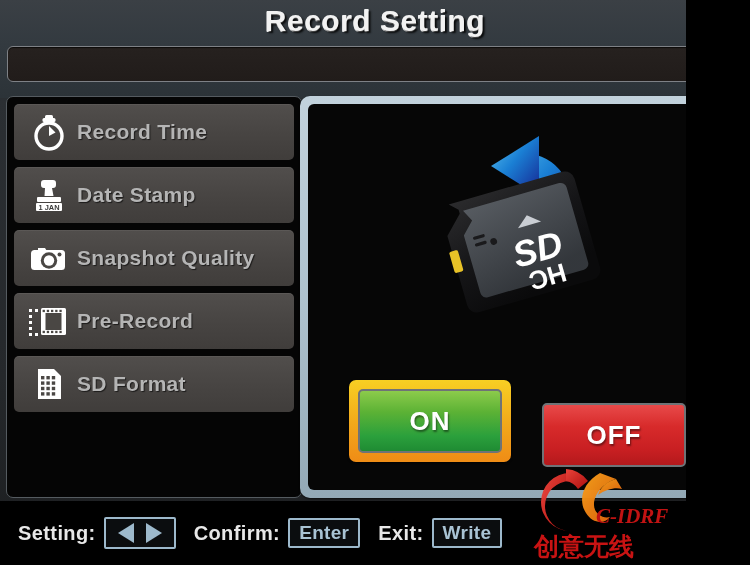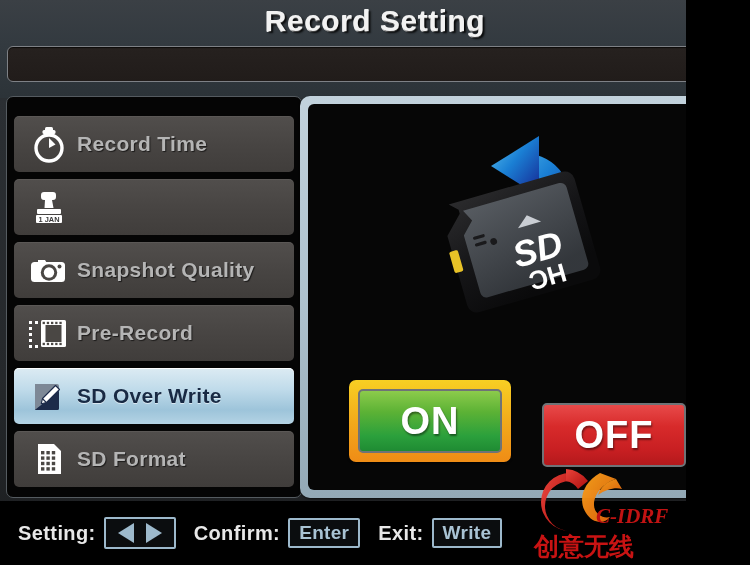--- a/index.html
+++ b/index.html
@@ -60,21 +60,21 @@
 
   
   .menu-wrap {
     position: absolute;
     left: 6px; top: 96px;
     width: 296px; height: 402px;
     box-sizing: border-box;
     background: #050505;
     border: 1px solid #555b60;
     border-radius: 7px;
-    padding: 19px 7px 0 7px;
+    padding: 7px 7px 0 7px;
   }
   .menu-item {
     position: relative;
     height: 56px;
     margin-bottom: 7px;
     border-radius: 5px;
     display: flex;
     align-items: center;
     background: linear-gradient(180deg, #514e4c 0%, #474442 55%, #403d3b 100%);
     box-shadow: inset 0 1px 0 rgba(255,255,255,0.06);
@@ -156,21 +156,21 @@
     background: linear-gradient(180deg, #f7cf23 0%, #f3a91b 52%, #ef8c16 100%);
     box-shadow: 0 1px 2px rgba(0,0,0,0.7);
   }
   .choice-btn {
     width: 144px;
     height: 64px;
     border-radius: 5px;
     display: flex;
     align-items: center;
     justify-content: center;
-    font-size: 38px;
+    font-size: 26px;
     font-weight: bold;
     color: #ffffff;
     letter-spacing: 1px;
     text-shadow: 1px 2px 2px rgba(0,0,0,0.45);
     border: 2px solid #6f7377;
     box-sizing: border-box;
   }
   .choice-btn.on {
     background: linear-gradient(180deg, #8ccb4b 0%, #5cb235 35%, #2ba03c 75%, #1f8b33 100%);
   }
@@ -282,20 +282,21 @@
 
     <div class="menu-item">
       <span class="menu-icon">
         <svg width="40" height="40" viewBox="0 0 40 40">
           <path d="M16 5 h8 a3 3 0 0 1 3 3 v2 a3 3 0 0 1 -3 3 h-1 l1.5 8 h-9 L16 13 h-1 a3 3 0 0 1 -3 -3 v-2 a3 3 0 0 1 3 -3 z" fill="#fff"></path>
           <rect x="8" y="22" width="24" height="5" rx="1" fill="#fff"></rect>
           <rect x="7" y="28" width="26" height="8" rx="1" fill="#fff"></rect>
           <text x="20" y="34.6" font-family="'Liberation Sans',sans-serif" font-size="7.4" font-weight="bold" fill="#3a3a3a" text-anchor="middle">1 JAN</text>
         </svg>
       </span>
+      <span class="menu-label">Date Stamp</span>
     </div>
 
     <div class="menu-item">
       <span class="menu-icon">
         <svg width="42" height="40" viewBox="0 0 42 40">
           <path d="M11 10 h7 l2.2 3.4 H11 z" fill="#fff"></path>
           <rect x="4" y="12" width="34" height="20" rx="3.5" fill="#fff"></rect>
           <circle cx="22" cy="22.5" r="8.2" fill="#4a4744"></circle>
           <circle cx="22" cy="22.5" r="5.2" fill="#fff"></circle>
           <circle cx="32.5" cy="16.5" r="2" fill="#4a4744"></circle>
@@ -328,35 +329,20 @@
               <rect x="19.8" y="29.8" width="2.3" height="2.3"></rect>
             <rect x="24" y="29.8" width="2.3" height="2.3"></rect>
               <rect x="28.2" y="29.8" width="2.3" height="2.3"></rect>
             <rect x="32.4" y="29.8" width="2.3" height="2.3"></rect>
           </g>
         </svg>
       </span>
       <span class="menu-label">Pre-Record</span>
     </div>
 
-    <div class="menu-item selected">
-      <span class="menu-icon">
-        <svg width="40" height="40" viewBox="0 0 40 40">
-          <path d="M6 8 h22 a2 2 0 0 1 2 2 v5 l-24 19 h-0 a2 2 0 0 1 -0 -0 z" fill="#7d8896"></path>
-          <path d="M30 15 v17 a2 2 0 0 1 -2 2 H6 V34 z" fill="#1d2b4a"></path>
-          <path d="M6 8 h24 v26 H6 z" fill="none"></path>
-          <path d="M6 34 L30 15 v17 a2 2 0 0 1 -2 2 z" fill="#1d2b4a"></path>
-          <g>
-            <path d="M26.5 9.5 l4 4 -13 13 -5.2 1.2 1.2 -5.2 z" fill="#ffffff" stroke="#1d2b4a" stroke-width="1.1" stroke-linejoin="round"></path>
-            <path d="M13.3 22.5 l4 4" stroke="#1d2b4a" stroke-width="1.1"></path>
-          </g>
-        </svg>
-      </span>
-      <span class="menu-label">SD Over Write</span>
-    </div>
 
     <div class="menu-item">
       <span class="menu-icon">
         <svg width="40" height="40" viewBox="0 0 40 40">
           <path d="M9 5 h16 l7 7 v23 H9 z" fill="#fff"></path>
           <g fill="#4a4744">
             <rect x="12" y="12" width="3.4" height="3.4"></rect>
               <rect x="17.4" y="12" width="3.4" height="3.4"></rect>
             <rect x="22.8" y="12" width="3.4" height="3.4"></rect>
             <rect x="12" y="17.4" width="3.4" height="3.4"></rect>

